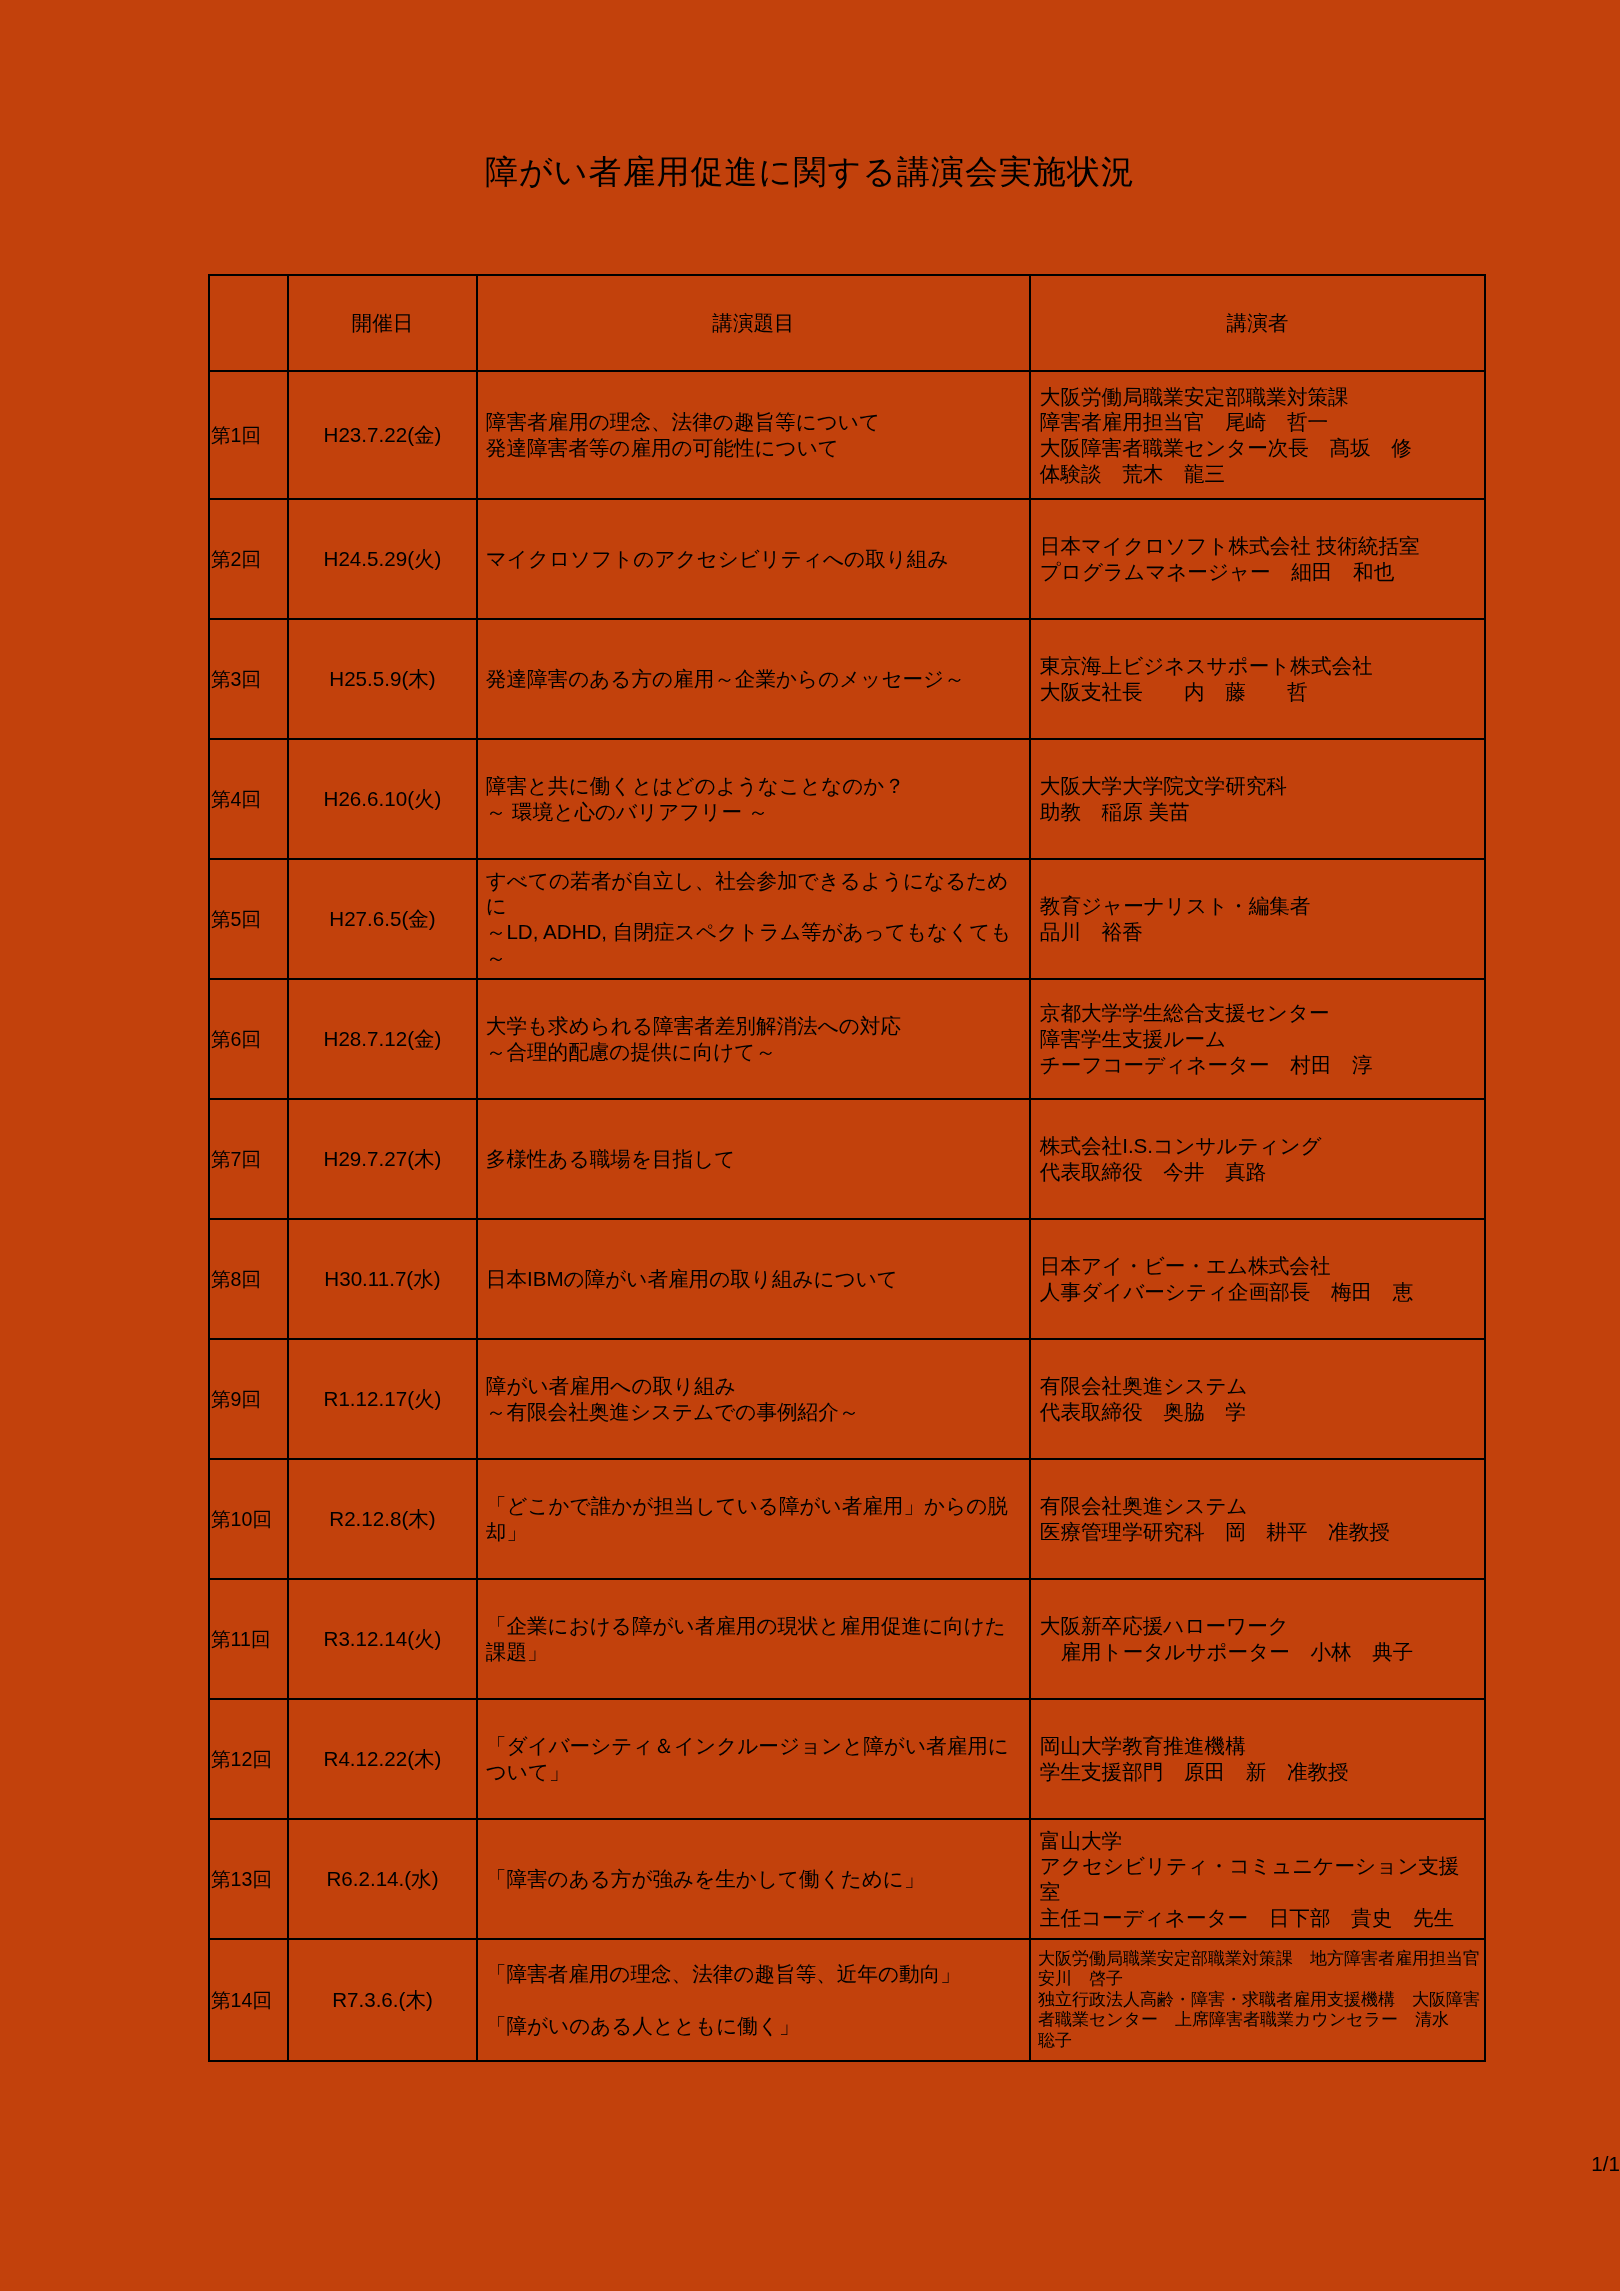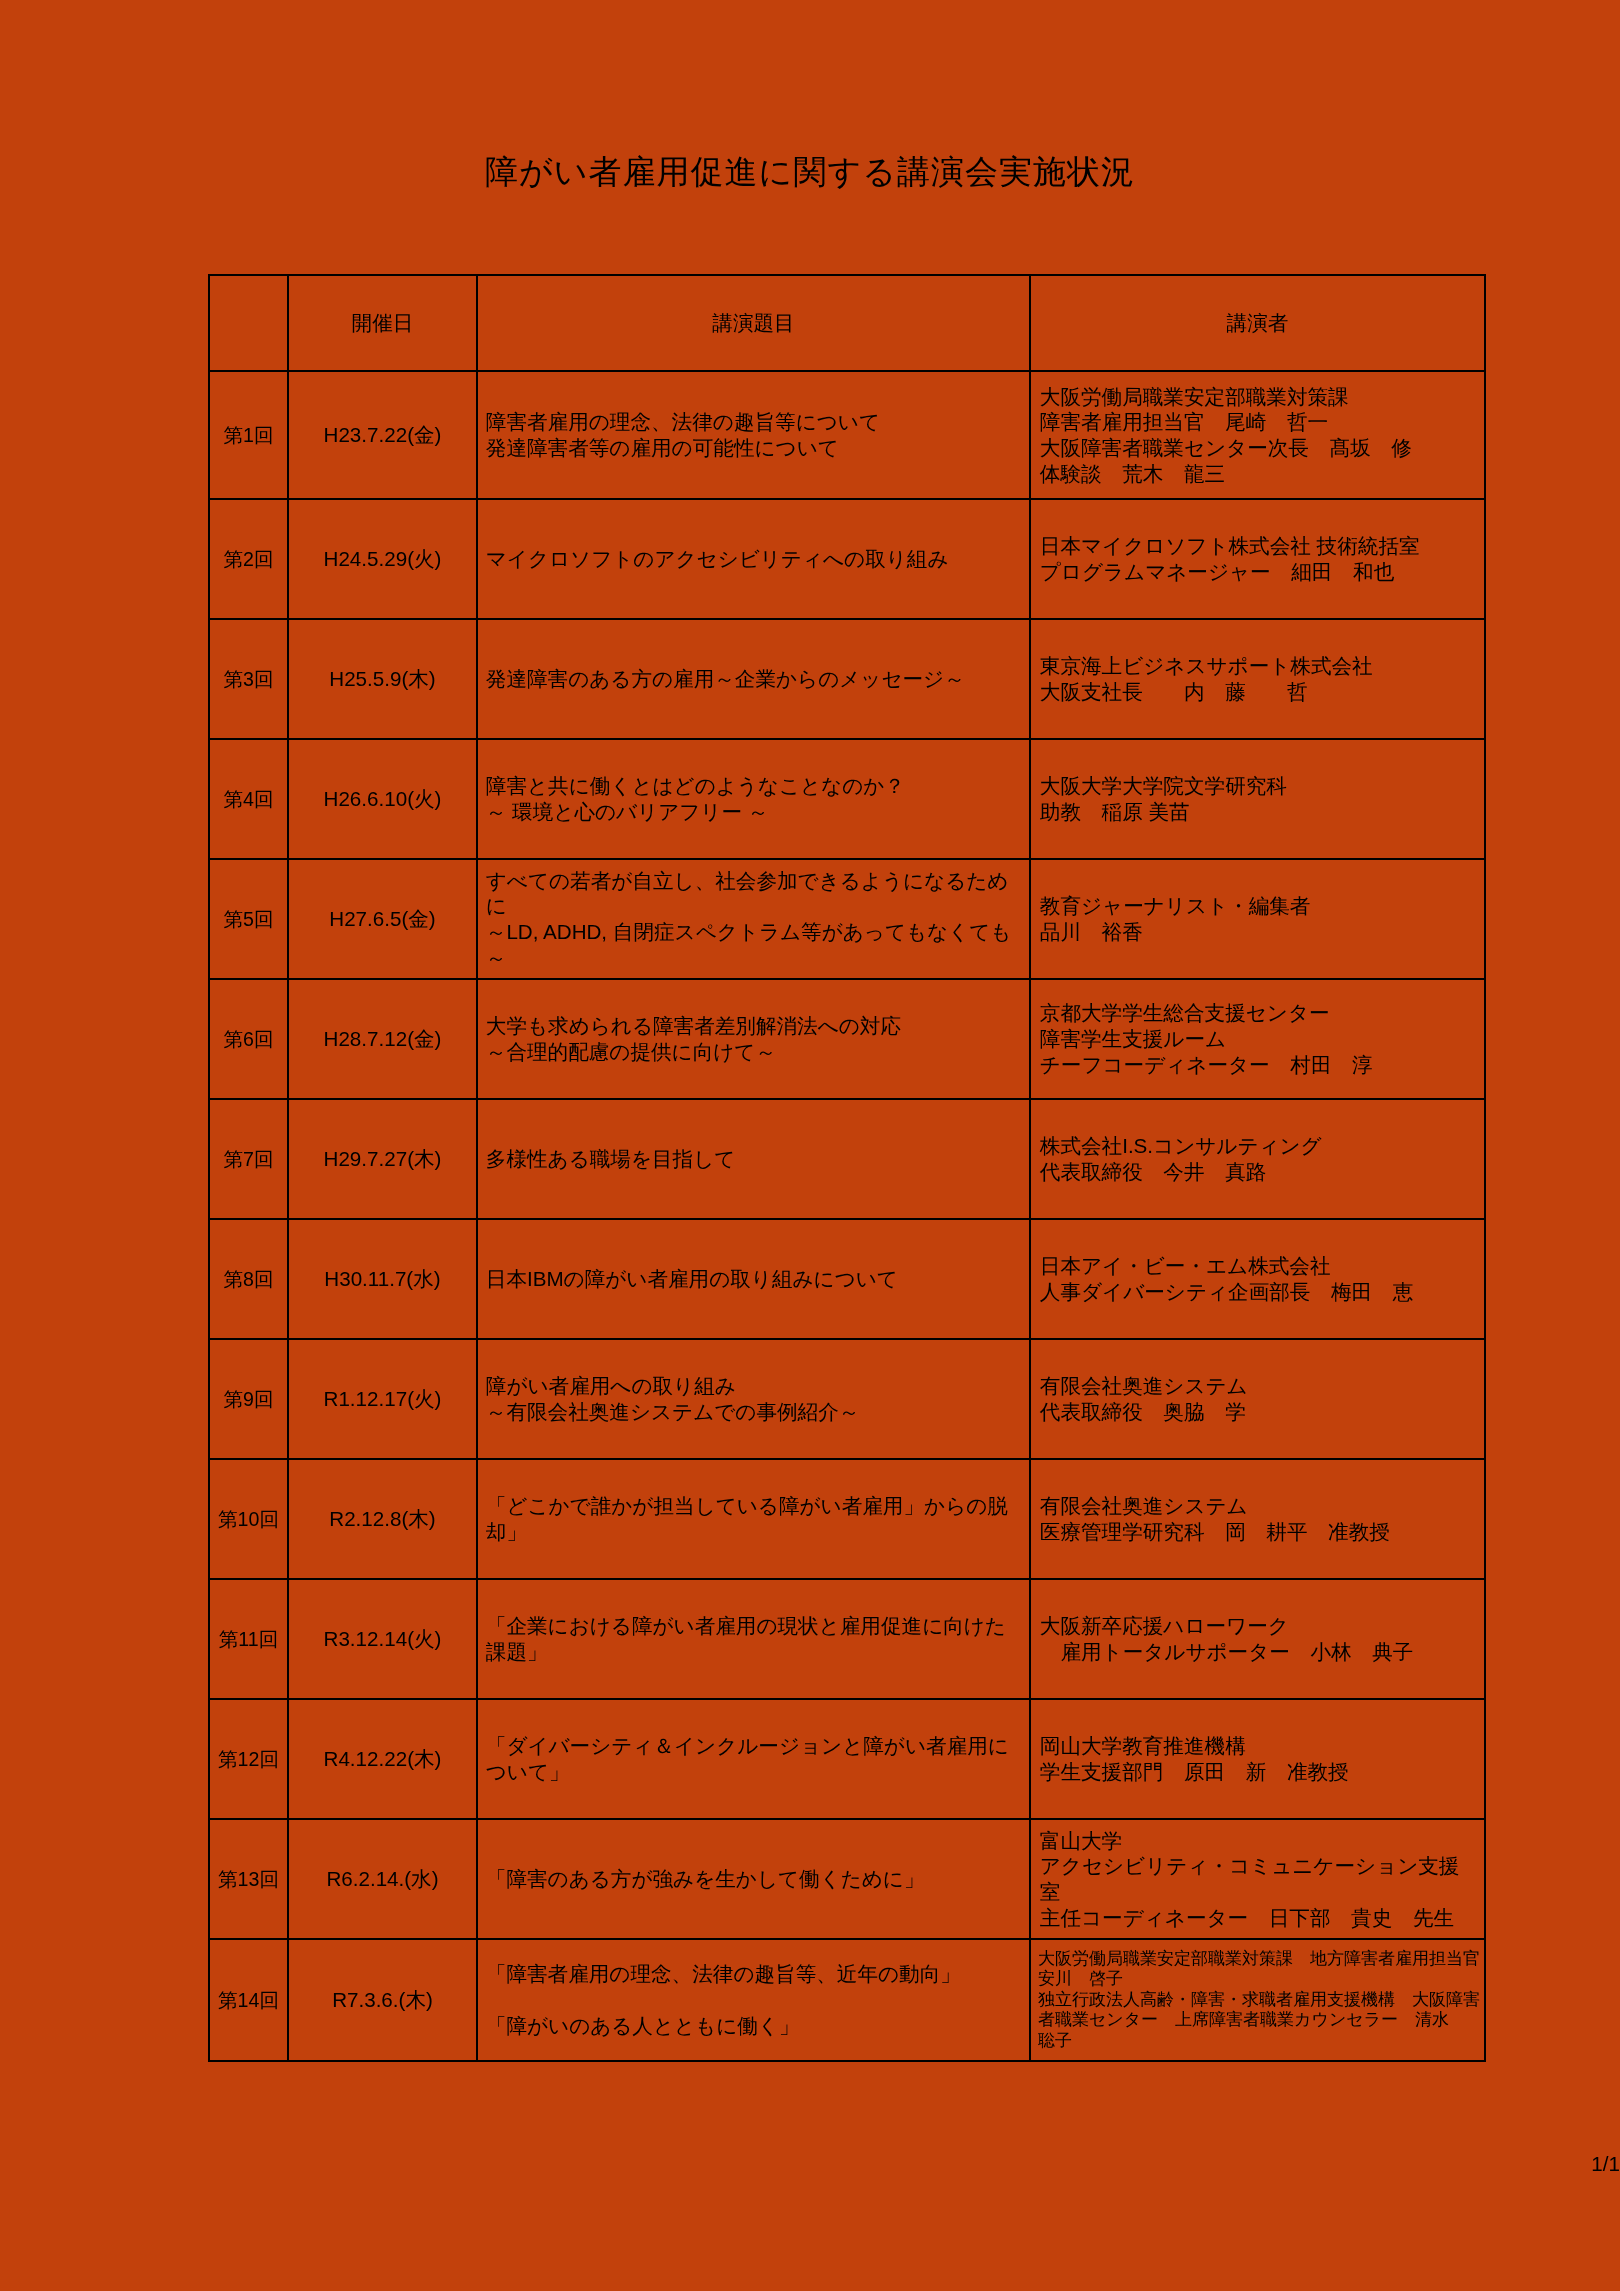--- a/index.html
+++ b/index.html
@@ -49,21 +49,20 @@
   .schedule thead th {
     height: 94px;
     font-weight: normal;
     text-align: center;
     padding: 0;
   }
   .schedule tbody tr { height: 120px; }
   .schedule tbody tr:first-child { height: 128px; }
   .schedule tbody tr:last-child { height: 122px; }
   td.cell-session {
-    text-align: center;
     font-size: 19.6px;
     padding: 0 1px;
   }
   td.cell-date {
     text-align: center;
     padding: 0 12px;
   }
   td.cell-title {
     text-align: left;
     padding: 3.9px 5.9px 3.9px 7.8px;

